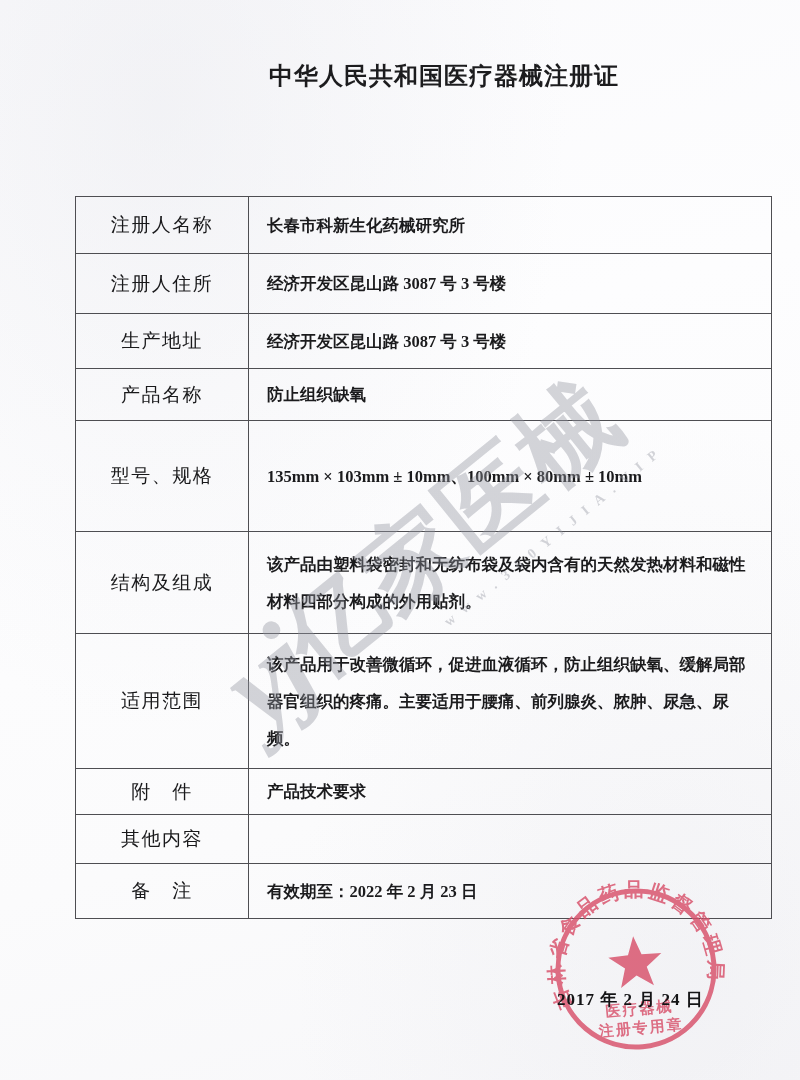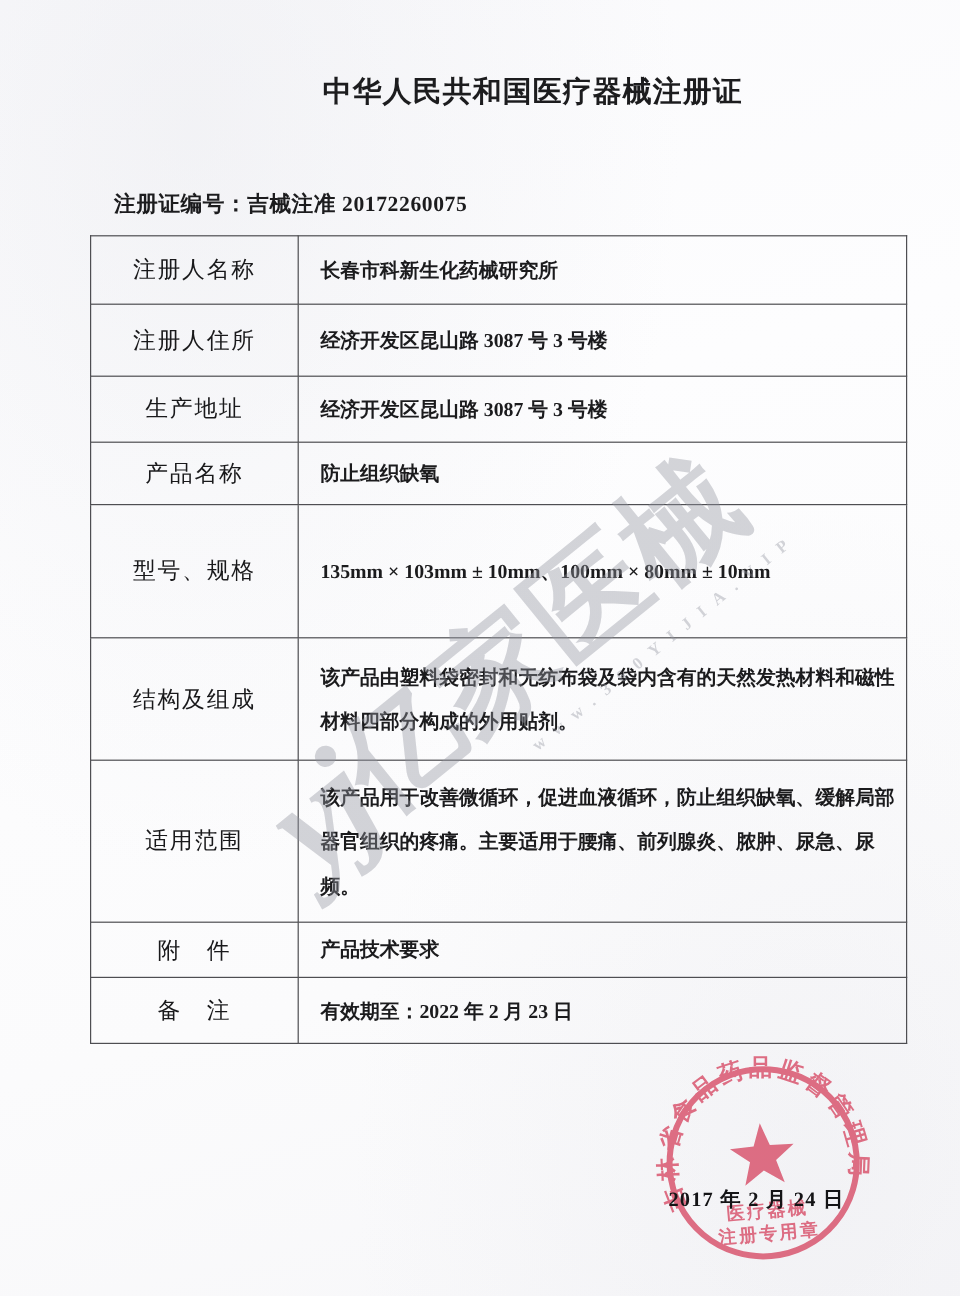--- a/index.html
+++ b/index.html
@@ -24,21 +24,21 @@
   table.cert{
     position:absolute;top:196px;left:75px;width:650px;
     border-collapse:collapse;table-layout:fixed;z-index:2;
   }
   table.cert td{border:1px solid #4e4e52;vertical-align:middle;}
   td.lbl{
     width:170px;text-align:center;
     font-size:19px;font-weight:normal;letter-spacing:1.5px;color:#19191b;
   }
   td.val{
-    width:480px;padding:4px 8px 4px 18px;
+    width:480px;padding:4px 24px 4px 18px;
     font-size:16.5px;font-weight:bold;line-height:37px;color:#1b1b1d;
   }
   tr.r0{height:57px}  tr.r1{height:60px}  tr.r2{height:55px}
   tr.r3{height:52px}  tr.r4{height:111px} tr.r5{height:102px}
   tr.r6{height:135px} tr.r7{height:37px}  tr.r8{height:49px}
   tr.r9{height:55px}
   .watermark{
     position:absolute;left:148px;top:330px;width:560px;height:460px;
     z-index:6;pointer-events:none;
     display:flex;flex-direction:column;align-items:center;justify-content:center;
@@ -61,21 +61,20 @@
     font-size:17px;font-weight:bold;letter-spacing:1px;white-space:nowrap;color:#141416;text-align:right;
   }
 </style>
 </head>
 <body>
 
 <div class="page">
 
   <div class="title">中华人民共和国医疗器械注册证</div>
 
-  <div class="certline"><span>注册证编号：</span><span>吉械注准 20172260075</span></div>
 
   <table class="cert">
     <tbody>
         <tr class="r0">
       <td class="lbl">注册人名称</td>
       <td class="val">长春市科新生化药械研究所</td>
     </tr>
     <tr class="r1">
       <td class="lbl">注册人住所</td>
       <td class="val">经济开发区昆山路 3087 号 3 号楼</td>
@@ -97,20 +96,24 @@
       <td class="val">该产品由塑料袋密封和无纺布袋及袋内含有的天然发热材料和磁性材料四部分构成的外用贴剂。</td>
     </tr>
     <tr class="r6">
       <td class="lbl">适用范围</td>
       <td class="val">该产品用于改善微循环，促进血液循环，防止组织缺氧、缓解局部器官组织的疼痛。主要适用于腰痛、前列腺炎、脓肿、尿急、尿频。</td>
     </tr>
     <tr class="r7">
       <td class="lbl">附　件</td>
       <td class="val">产品技术要求</td>
     </tr>
+    <tr class="r8">
+      <td class="lbl">其他内容</td>
+      <td class="val"></td>
+    </tr>
     <tr class="r9">
       <td class="lbl">备　注</td>
       <td class="val">有效期至：2022 年 2 月 23 日</td>
     </tr>
   </tbody>
     </table>
 
   <div class="watermark">
     <div class="wm-row">
       <span class="wm-logo">yj</span>

